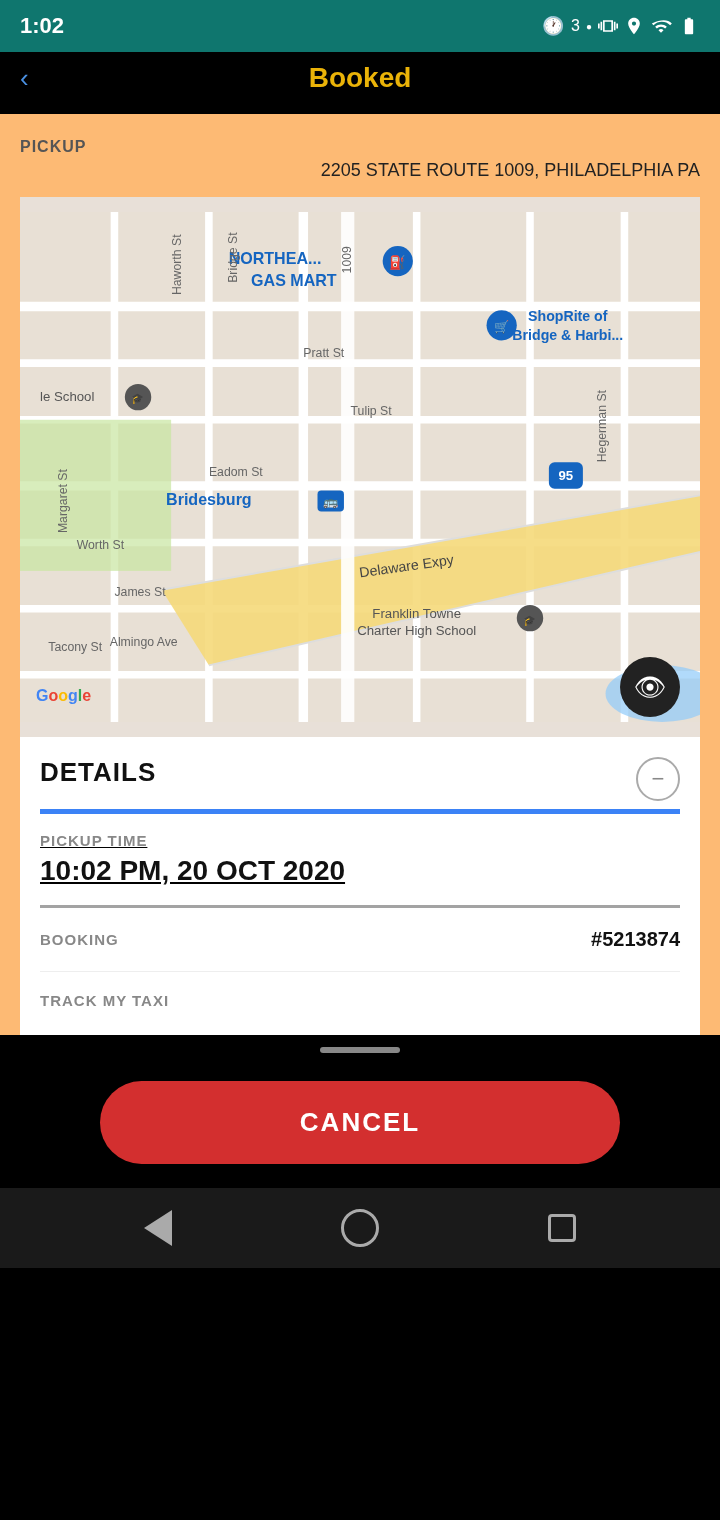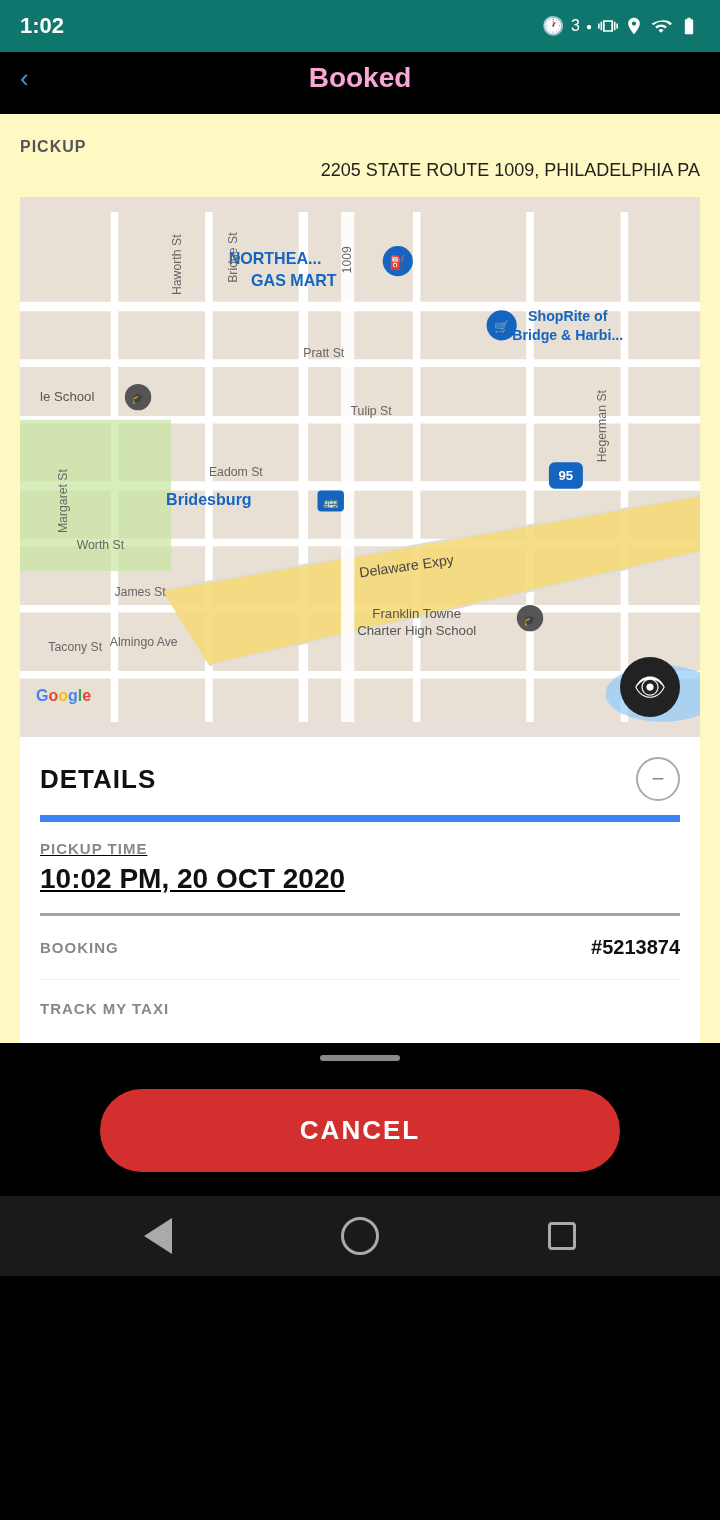--- a/index.html
+++ b/index.html
@@ -48,28 +48,28 @@
       position: relative;
     }
     .back-btn {
       position: absolute;
       left: 20px;
       color: #4a90e2;
       font-size: 26px;
       cursor: pointer;
     }
     .header-title {
-      color: #f9a8d4;
+      color: #eab308;
       font-size: 28px;
       font-weight: bold;
     }
 
     
     .content {
-      background: #fef9c3;
+      background: #fdba74;
       flex: 1;
       padding: 24px 20px 0;
     }
 
     .pickup-label {
       font-size: 16px;
       font-weight: bold;
       color: #555;
       letter-spacing: 1px;
       margin-bottom: 4px;
@@ -120,23 +120,22 @@
     }
 
     
     .details-section {
       background: #fff;
       padding: 0 20px;
     }
     .details-header {
       display: flex;
       justify-content: space-between;
-      align-items: center;
-      padding: 20px 0 14px;
-      border-bottom: 7px solid #3b82f6;
+      padding: 20px 0 8px;
+      border-bottom: 5px solid #3b82f6;
     }
     .details-title {
       font-size: 26px;
       font-weight: 900;
       color: #111;
       letter-spacing: 1px;
     }
     .collapse-btn {
       width: 44px;
       height: 44px;

